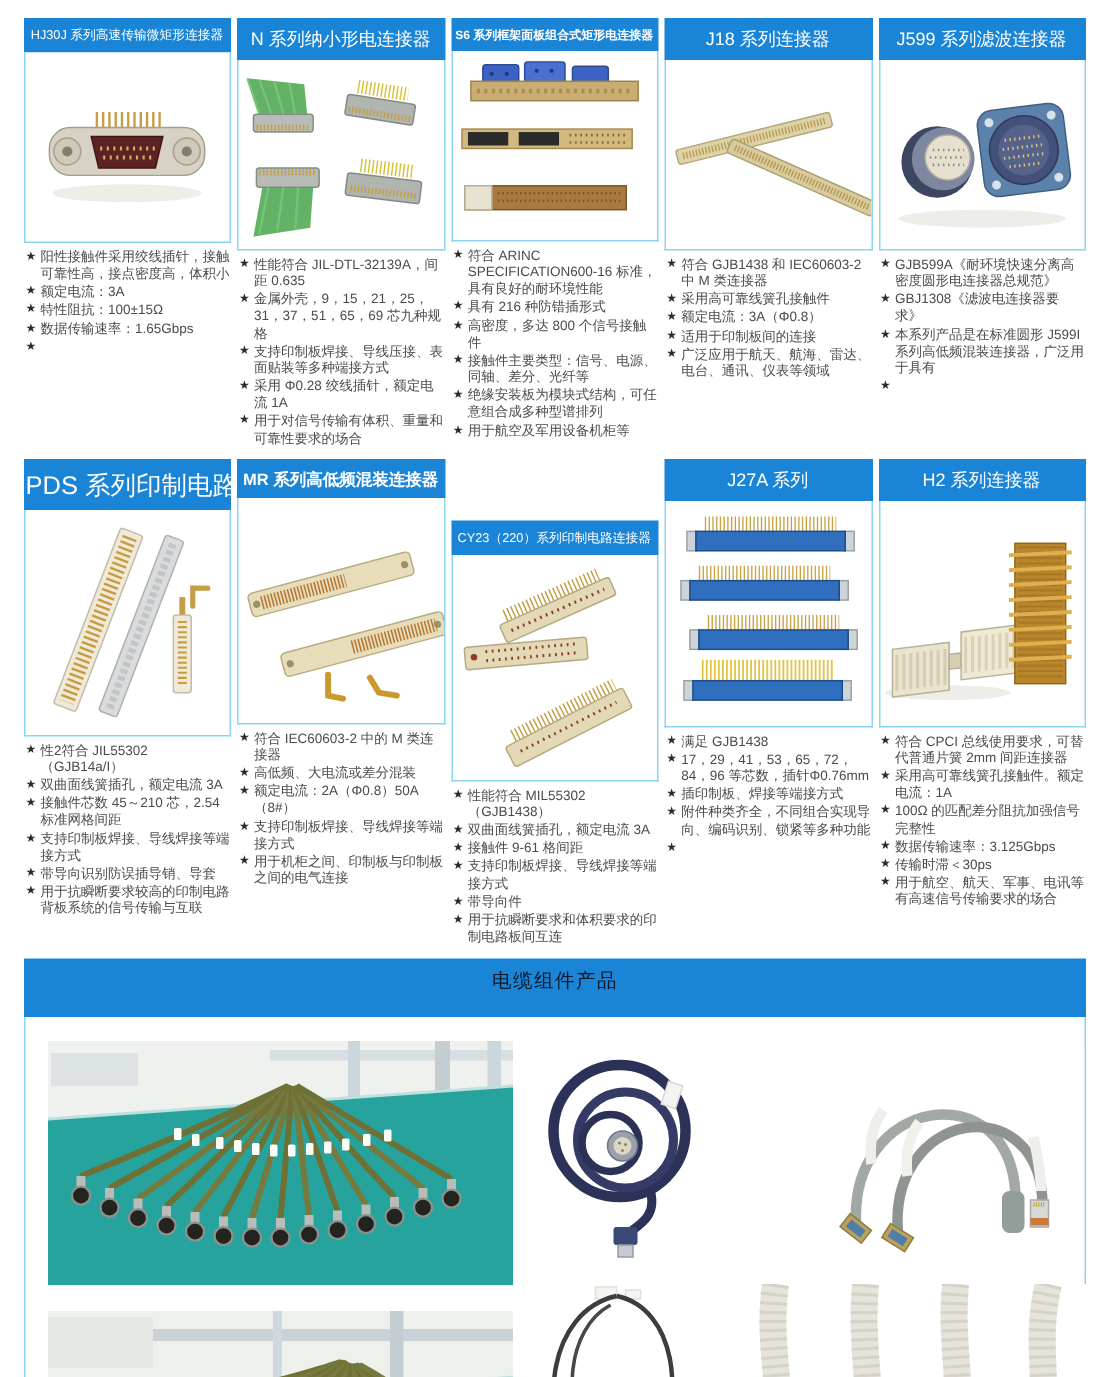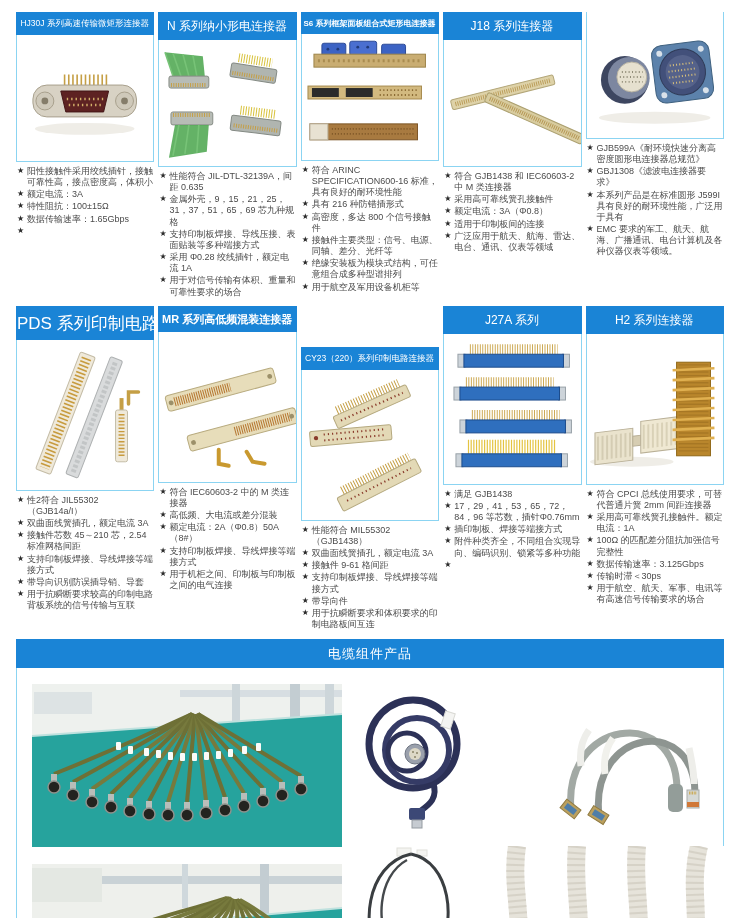--- a/index.html
+++ b/index.html
@@ -10,22 +10,22 @@
   .card-title{background:#1a84d6;color:#ffffff;text-align:center;font-size:12px;
     padding:6px 2px 5px 1px;white-space:nowrap;overflow:hidden;}
   .img-box{border:1px solid #8bd4f2;border-top:none;background:#ffffff;overflow:hidden;}
   .img-box.r1{height:126px;}
   .img-box.r2{height:150px;}
   .img-box svg{display:block;width:100%;height:100%;}
   ul.bullets{list-style:none;margin:4px 0 0 0;padding:0 1px;}
   ul.bullets li{position:relative;padding-left:10px;font-size:9px;line-height:1.24;
     color:#4b4b4b;margin-bottom:1px;}
   ul.bullets .star{position:absolute;left:0;top:0;color:#2b2b2b;font-size:8px;}
-  .section-bar{margin-top:8px;background:#1a84d6;color:#ffffff;text-align:center;
-    font-size:13px;padding:6px 0 5px 0;letter-spacing:1px;}
+  .section-bar{margin-top:8px;background:#1a84d6;color:#0f172a;text-align:center;
+    font-size:13px;padding:6px 0 15px 0;letter-spacing:1px;}
   .cable-panel{position:relative;border:1px solid #8bd4f2;border-top:none;background:#ffffff;height:360px;}
   .photo{position:absolute;overflow:hidden;}
   .photo svg{display:block;width:100%;height:100%;}
   .ph-a{left:15px;top:16px;width:310px;height:163px;}
   .ph-b{left:15px;top:196px;width:310px;height:162px;}
   .ph-c{left:338px;top:14px;width:122px;height:152px;}
   .ph-d{left:520px;top:22px;width:186px;height:148px;}
   .ph-e{left:332px;top:178px;width:122px;height:168px;}
   .ph-f{left:460px;top:178px;width:250px;height:178px;}
 </style>
@@ -148,20 +148,21 @@
       <ul class="bullets">
           <li><span class="star">★</span><span>符合 GJB1438 和 IEC60603-2 中 M 类连接器</span></li>
           <li><span class="star">★</span><span>采用高可靠线簧孔接触件</span></li>
           <li><span class="star">★</span><span>额定电流：3A（Φ0.8）</span></li>
           <li><span class="star">★</span><span>适用于印制板间的连接</span></li>
           <li><span class="star">★</span><span>广泛应用于航天、航海、雷达、电台、通讯、仪表等领域</span></li>
         </ul>
     </section>
 
     <section class="card">
+      <div class="card-title">J599 系列滤波连接器</div>
       <div class="img-box r1">
         <svg viewBox="0 0 137 126">
           <ellipse cx="68" cy="106" rx="56" ry="6" fill="#efede7"></ellipse>
           <circle cx="38" cy="68" r="24" fill="#3d4660"></circle>
           <circle cx="42" cy="66" r="21" fill="#7d87a0"></circle>
           <circle cx="45" cy="65" r="15" fill="#e6e0cf" stroke="#b7b2a2"></circle>
           <line x1="35" y1="60" x2="56" y2="60" stroke="#8f8a76" stroke-width="1.8" stroke-dasharray="1 2.4"></line>
           <line x1="33" y1="65" x2="57" y2="65" stroke="#8f8a76" stroke-width="1.8" stroke-dasharray="1 2.4"></line>
           <line x1="35" y1="70" x2="56" y2="70" stroke="#8f8a76" stroke-width="1.8" stroke-dasharray="1 2.4"></line>
           <g transform="rotate(-7 96 60)">
@@ -175,22 +176,22 @@
             <line x1="84" y1="52" x2="108" y2="52" stroke="#d9c07a" stroke-width="2" stroke-dasharray="1 2.2"></line>
             <line x1="82" y1="58" x2="110" y2="58" stroke="#d9c07a" stroke-width="2" stroke-dasharray="1 2.2"></line>
             <line x1="82" y1="64" x2="110" y2="64" stroke="#d9c07a" stroke-width="2" stroke-dasharray="1 2.2"></line>
             <line x1="85" y1="70" x2="107" y2="70" stroke="#d9c07a" stroke-width="2" stroke-dasharray="1 2.2"></line>
           </g>
         </svg>
       </div>
       <ul class="bullets">
           <li><span class="star">★</span><span>GJB599A《耐环境快速分离高密度圆形电连接器总规范》</span></li>
           <li><span class="star">★</span><span>GBJ1308《滤波电连接器要求》</span></li>
-          <li><span class="star">★</span><span>本系列产品是在标准圆形 J599I 具有良好的耐环境性能，广泛用于具有</span></li>
-          <li><span class="star">★</span><span>EMC 要求的军工、航天、航海、广播通讯、电台计算机及各种仪器仪表等领域。</span></li>
+          <li><span class="star">★</span><span>本系列产品是在标准圆形 J599I 系列高低频混装连接器，广泛用于具有</span></li>
+          <li><span class="star">★</span></li>
         </ul>
     </section>
 
     <section class="card">
       <div class="card-title" style="font-size: 17px;">PDS 系列印制电路连接器</div>
       <div class="img-box r2">
         <svg viewBox="0 0 137 150">
           <g transform="rotate(21 48 75)">
             <rect x="40" y="10" width="16" height="126" rx="2" fill="#efe9da" stroke="#c4bca6"></rect>
             <line x1="48" y1="14" x2="48" y2="132" stroke="#c79b3e" stroke-width="10" stroke-dasharray="1.6 2.2"></line>

